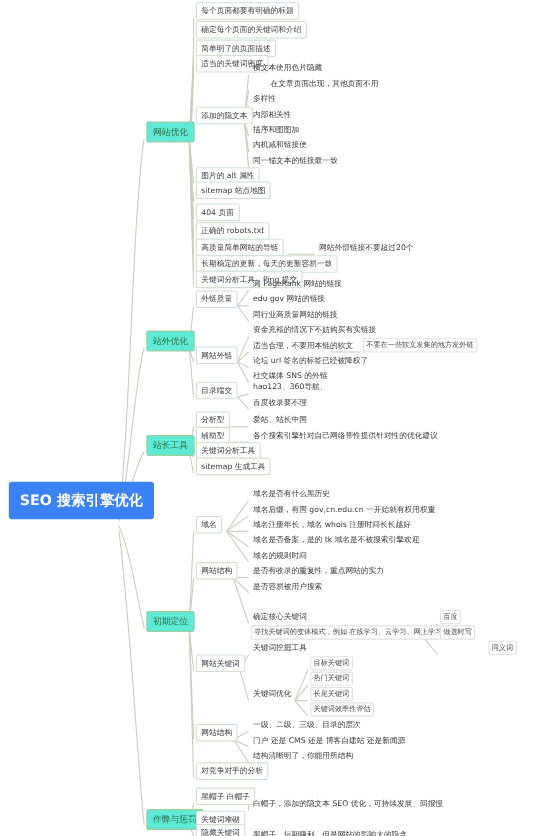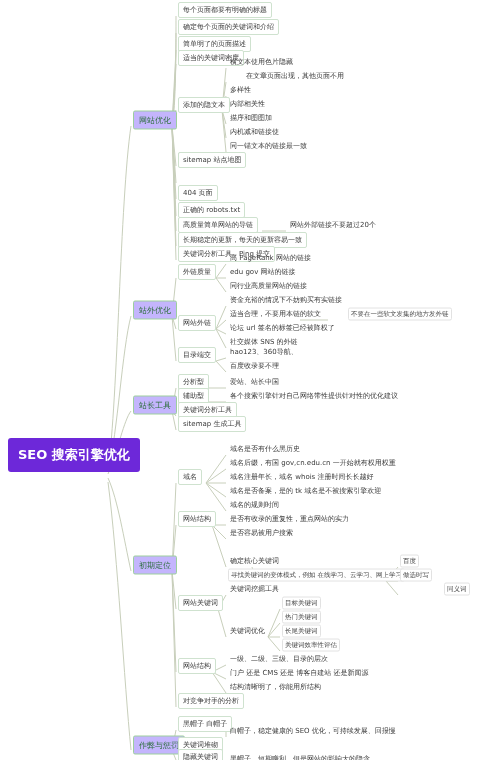--- a/index.html
+++ b/index.html
@@ -1,21 +1,21 @@
 <!DOCTYPE html>
 <html><head>
 <meta charset="utf-8">
 <style>
   html,body{margin:0;padding:0;background:#fff;}
   body{width:500px;height:760px;font-family:"DejaVu Sans","Liberation Sans",sans-serif;overflow:hidden;}
   #canvas{position:relative;width:500px;height:760px;}
   svg.links{position:absolute;left:0;top:0;width:500px;height:760px;pointer-events:none;}
   .n-l1{position:absolute;background:#55b562;color:#fff;font-size:13px;font-weight:bold;
         padding:8px 10px;border-radius:3px;white-space:nowrap;}
-  .n-l2{position:absolute;border:1px solid #9dcf9d;background:#c4b5fd;color:#2f6f3f;
+  .n-l2{position:absolute;border:1px solid #9dcf9d;background:#5eead4;color:#2f6f3f;
         font-size:8px;padding:3px 5px;border-radius:2px;white-space:nowrap;}
   .n-l3{position:absolute;border:1px solid #cfe2cf;background:#fff;color:#3a3a3a;
         font-size:7px;padding:2px 4px;border-radius:2px;white-space:nowrap;}
   .n-l4{position:absolute;color:#3a3a3a;font-size:7px;white-space:nowrap;padding:1px 2px;}
   .n-l5{position:absolute;color:#4a4a4a;font-size:6.5px;white-space:nowrap;padding:1px 2px;
         border:1px solid #e2e2e2;border-radius:2px;background:#fff;}
 </style>
 </head>
 <body>
 
@@ -98,51 +98,51 @@
         <path d="M212 672 L 226 679"></path>
         <path d="M212 672 L 226 693"></path>
 
       <path d="M172 750 L 176 730"></path>
       <path d="M172 750 L 176 751"></path>
       <path d="M172 750 L 176 760"></path>
       <path d="M226 730 L 226 723"></path>
         <path d="M226 730 L 226 737"></path>
     </g>
   </svg>
-<div class="n-l1" style="left: 8px; top: 455px; background: #6d28d9; transform: translateY(-50%);">SEO 搜索引擎优化</div>
+<div class="n-l1" style="left: 8px; top: 455px; background: #3b82f6; transform: translateY(-50%);">SEO 搜索引擎优化</div>
     <div class="n-l2" style="left: 133px; top: 120px; transform: translateY(-50%);">网站优化</div>
     <div class="n-l3" style="left: 178px; top: 10px; transform: translateY(-50%);">每个页面都要有明确的标题</div>
     <div class="n-l3" style="left: 178px; top: 27px; transform: translateY(-50%);">确定每个页面的关键词和介绍</div>
     <div class="n-l3" style="left: 178px; top: 44px; transform: translateY(-50%);">简单明了的页面描述</div>
     <div class="n-l3" style="left: 178px; top: 58px; transform: translateY(-50%);">适当的关键词密度</div>
     <div class="n-l3" style="left: 178px; top: 105px; transform: translateY(-50%);">添加的隐文本</div>
     <div class="n-l4" style="left: 228px; top: 62px; transform: translateY(-50%);">横文本使用色片隐藏</div>
     <div class="n-l4" style="left: 244px; top: 76px; transform: translateY(-50%);">在文章页面出现，其他页面不用</div>
     <div class="n-l4" style="left: 228px; top: 90px; transform: translateY(-50%);">多样性</div>
     <div class="n-l4" style="left: 228px; top: 104px; transform: translateY(-50%);">内部相关性</div>
     <div class="n-l4" style="left: 228px; top: 118px; transform: translateY(-50%);">描序和图图加</div>
     <div class="n-l4" style="left: 228px; top: 132px; transform: translateY(-50%);">内机减和链接使</div>
     <div class="n-l4" style="left: 228px; top: 146px; transform: translateY(-50%);">同一锚文本的链接最一致</div>
     <div class="n-l3" style="left: 178px; top: 160px; transform: translateY(-50%);">图片的 alt 属性</div>
-    <div class="n-l3" style="left: 178px; top: 160px; transform: translateY(-50%);">sitemap 站点地图</div>
+    <div class="n-l3" style="left: 178px; top: 173px; transform: translateY(-50%);">sitemap 站点地图</div>
     <div class="n-l3" style="left: 178px; top: 193px; transform: translateY(-50%);">404 页面</div>
     <div class="n-l3" style="left: 178px; top: 210px; transform: translateY(-50%);">正确的 robots.txt</div>
     <div class="n-l3" style="left: 178px; top: 225px; transform: translateY(-50%);">高质量简单网站的导链</div>
     <div class="n-l4" style="left: 288px; top: 225px; transform: translateY(-50%);">网站外部链接不要超过20个</div>
     <div class="n-l3" style="left: 178px; top: 240px; transform: translateY(-50%);">长期稳定的更新，每天的更新容易一致</div>
     <div class="n-l3" style="left: 178px; top: 254px; transform: translateY(-50%);">关键词分析工具，Ping 提交</div>
     <div class="n-l2" style="left: 133px; top: 310px; transform: translateY(-50%);">站外优化</div>
     <div class="n-l3" style="left: 178px; top: 272px; transform: translateY(-50%);">外链质量</div>
     <div class="n-l4" style="left: 228px; top: 258px; transform: translateY(-50%);">高 PageRank 网站的链接</div>
     <div class="n-l4" style="left: 228px; top: 272px; transform: translateY(-50%);">edu gov 网站的链接</div>
     <div class="n-l4" style="left: 228px; top: 286px; transform: translateY(-50%);">同行业高质量网站的链接</div>
     <div class="n-l3" style="left: 178px; top: 323px; transform: translateY(-50%);">网站外链</div>
     <div class="n-l4" style="left: 228px; top: 300px; transform: translateY(-50%);">资金充裕的情况下不妨购买有实链接</div>
     <div class="n-l4" style="left: 228px; top: 314px; transform: translateY(-50%);">适当合理，不要用本链的软文</div>
-    <div class="n-l5" style="left: 348px; top: 314px; transform: translateY(-50%);">不要在一些软文发集的地方发外链</div>
+    <div class="n-l5" style="left: 330px; top: 314px; transform: translateY(-50%);">不要在一些软文发集的地方发外链</div>
     <div class="n-l4" style="left: 228px; top: 328px; transform: translateY(-50%);">论坛 url 签名的标签已经被降权了</div>
     <div class="n-l4" style="left: 228px; top: 342px; transform: translateY(-50%);">社交媒体 SNS 的外链</div>
     <div class="n-l3" style="left: 178px; top: 355px; transform: translateY(-50%);">目录端交</div>
     <div class="n-l4" style="left: 228px; top: 352px; transform: translateY(-50%);">hao123、360导航、</div>
     <div class="n-l4" style="left: 228px; top: 366px; transform: translateY(-50%);">百度收录要不理</div>
     <div class="n-l2" style="left: 133px; top: 405px; transform: translateY(-50%);">站长工具</div>
     <div class="n-l3" style="left: 178px; top: 382px; transform: translateY(-50%);">分析型</div>
     <div class="n-l4" style="left: 228px; top: 382px; transform: translateY(-50%);">爱站、站长中国</div>
     <div class="n-l3" style="left: 178px; top: 396px; transform: translateY(-50%);">辅助型</div>
     <div class="n-l4" style="left: 228px; top: 396px; transform: translateY(-50%);">各个搜索引擎针对自己网络带性提供针对性的优化建议</div>
@@ -171,16 +171,16 @@
     <div class="n-l5" style="left: 282px; top: 631px; transform: translateY(-50%);">长尾关键词</div>
     <div class="n-l5" style="left: 282px; top: 645px; transform: translateY(-50%);">关键词效率性评估</div>
     <div class="n-l3" style="left: 178px; top: 666px; transform: translateY(-50%);">网站结构</div>
     <div class="n-l4" style="left: 228px; top: 659px; transform: translateY(-50%);">一级、二级、三级、目录的层次</div>
     <div class="n-l4" style="left: 228px; top: 673px; transform: translateY(-50%);">门户 还是 CMS 还是 博客自建站 还是新闻源</div>
     <div class="n-l4" style="left: 228px; top: 687px; transform: translateY(-50%);">结构清晰明了，你能用所结构</div>
     <div class="n-l3" style="left: 178px; top: 701px; transform: translateY(-50%);">对竞争对手的分析</div>
     <div class="n-l2" style="left: 133px; top: 745px; transform: translateY(-50%);">作弊与惩罚</div>
     <div class="n-l3" style="left: 178px; top: 724px; transform: translateY(-50%);">黑帽子 白帽子</div>
     <div class="n-l4" style="left: 228px; top: 717px; transform: translateY(-50%); margin-top: 42px;">黑帽子，短期赚利，但是网站的影响大的隐含</div>
-    <div class="n-l4" style="left: 228px; top: 731px; transform: translateY(-50%);">白帽子，稳定健康的 SEO 优化，可持续发展、回报慢</div>
+    <div class="n-l4" style="left: 228px; top: 731px; transform: translateY(-50%);">白帽子，添加的隐文本 SEO 优化，可持续发展、回报慢</div>
     <div class="n-l3" style="left: 178px; top: 745px; transform: translateY(-50%);">关键词堆砌</div>
     <div class="n-l3" style="left: 178px; top: 757px; transform: translateY(-50%);">隐藏关键词</div>
   </div>
 
 </body></html>

